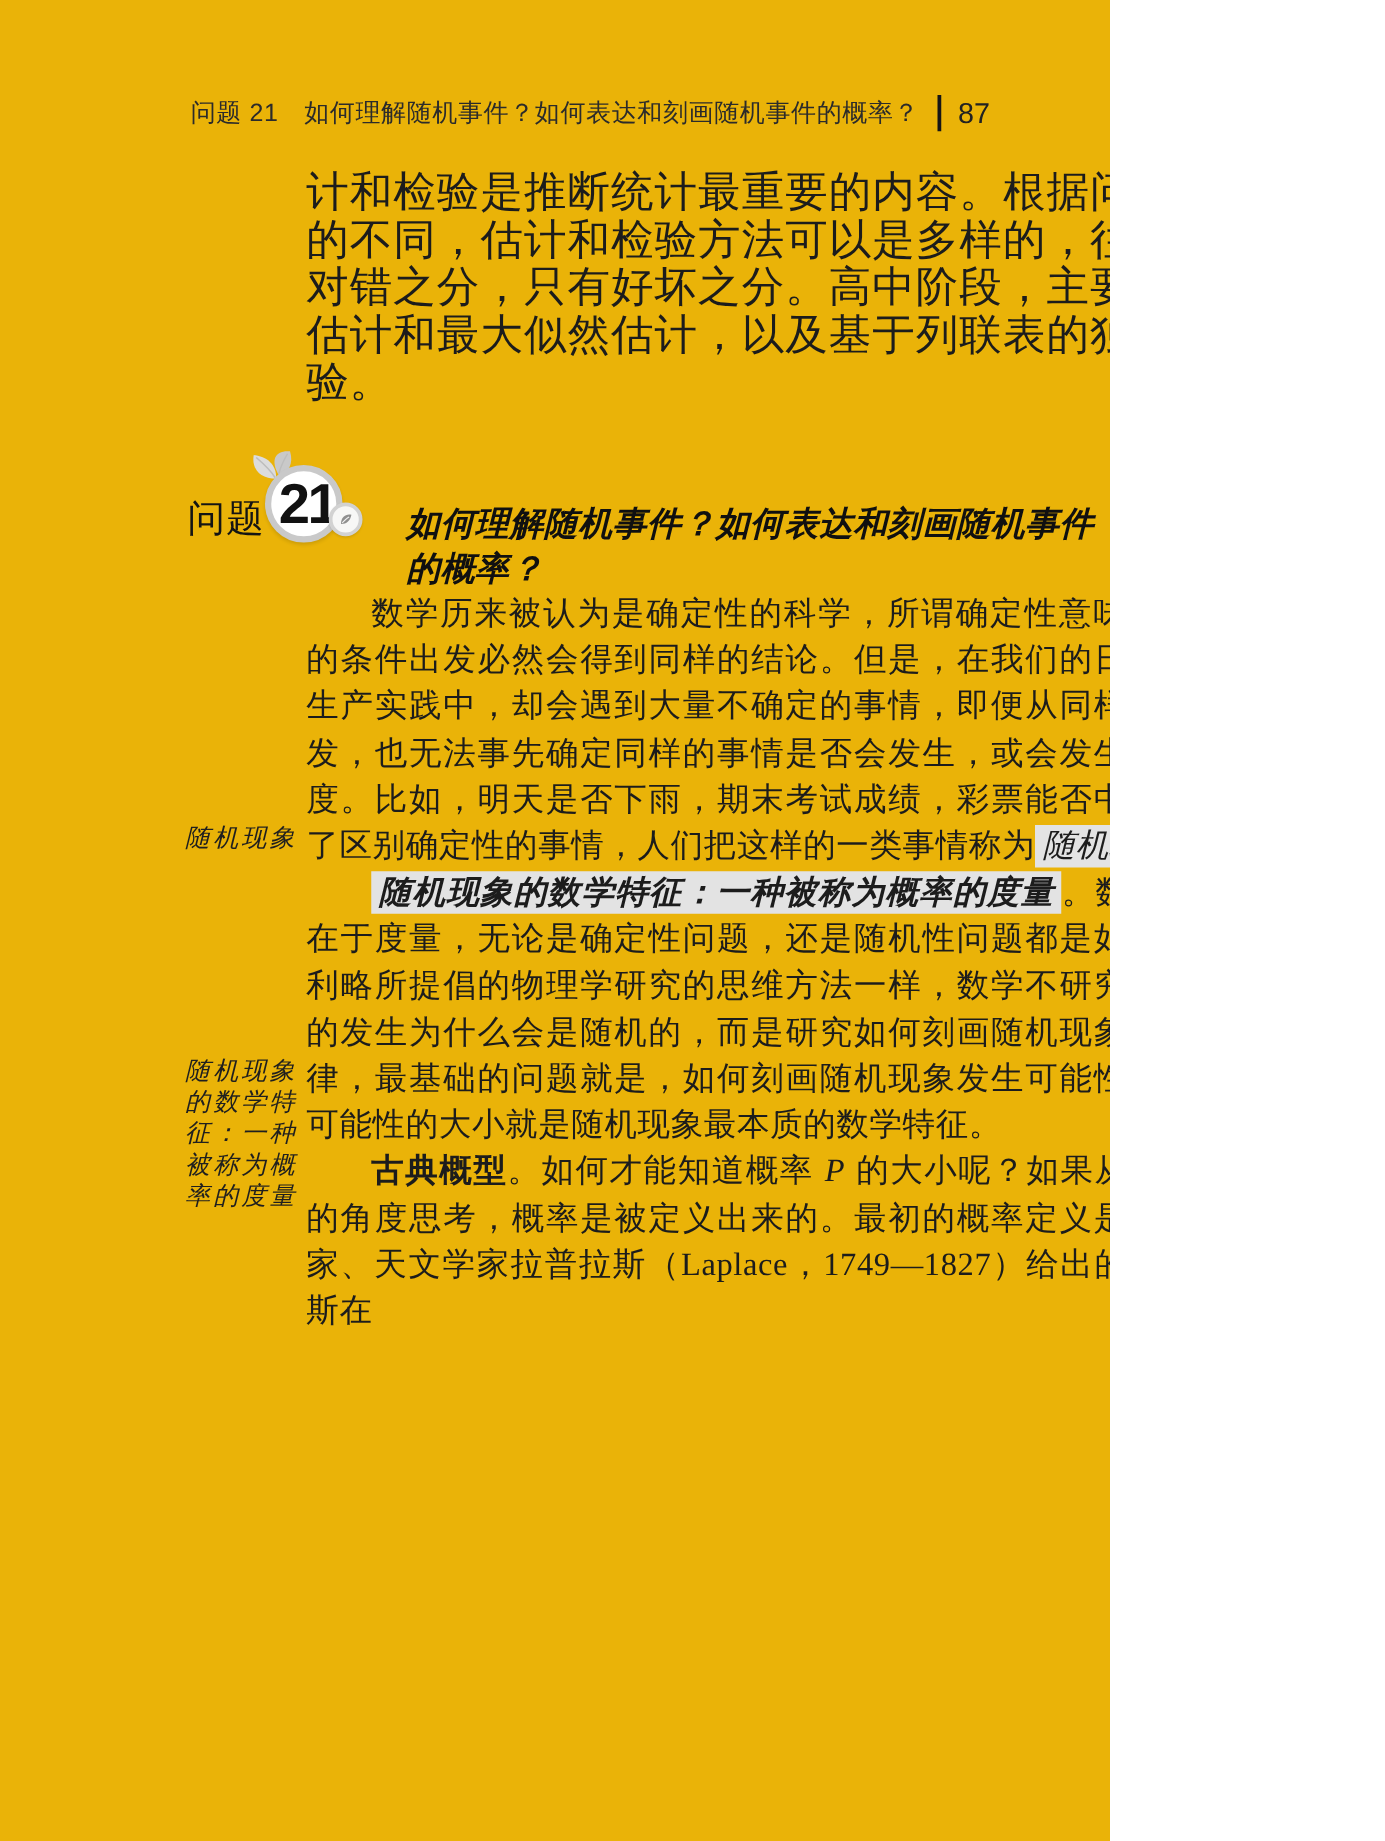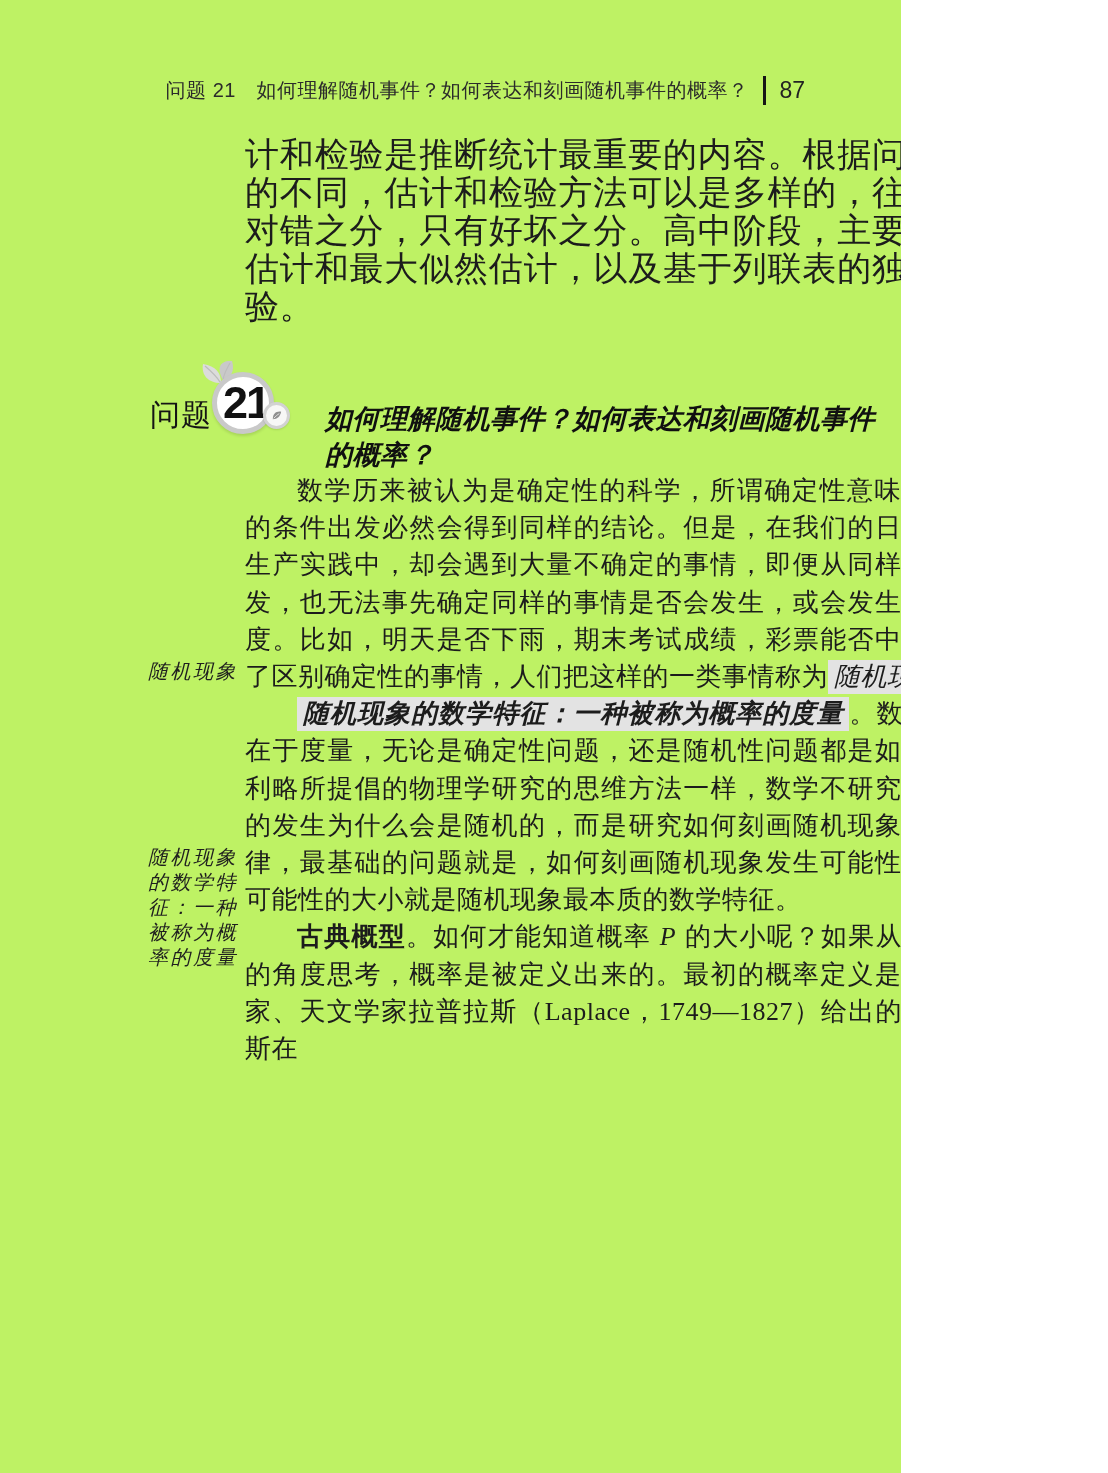--- a/index.html
+++ b/index.html
@@ -1,23 +1,22 @@
 <!DOCTYPE html>
 <html><head>
 <meta charset="utf-8">
 <style>
   html,body{margin:0;padding:0;}
   .page{
     position:relative;
     width:888px;height:1473px;
-    background:#bef264;
+    background:#eab308;
     color:#1c1c1c;
     font-family:"Liberation Serif","DejaVu Serif",serif;
     overflow:hidden;
-    padding-left:13px;
   }
   
   .header{
     position:absolute;top:76px;left:0;right:96px;
     display:flex;justify-content:flex-end;align-items:center;
     font-family:"Liberation Sans","DejaVu Sans",sans-serif;
   }
   .header-title{font-size:20px;color:#2b2b2b;letter-spacing:0.5px;}
   .header-divider{
     display:inline-block;width:3px;height:29px;background:#161616;

